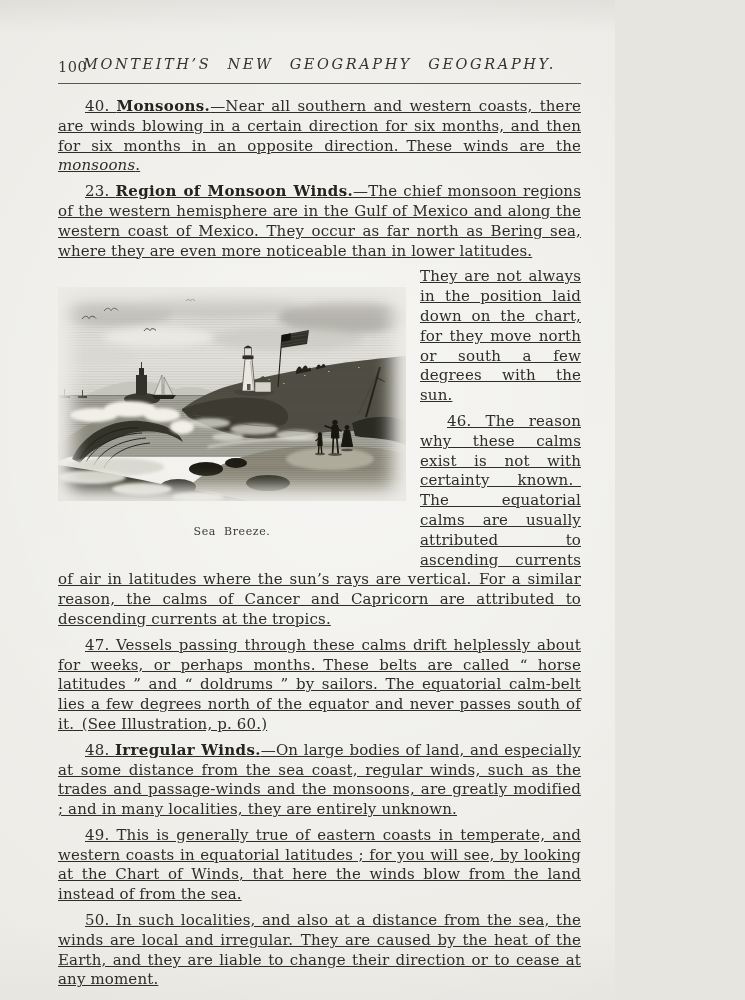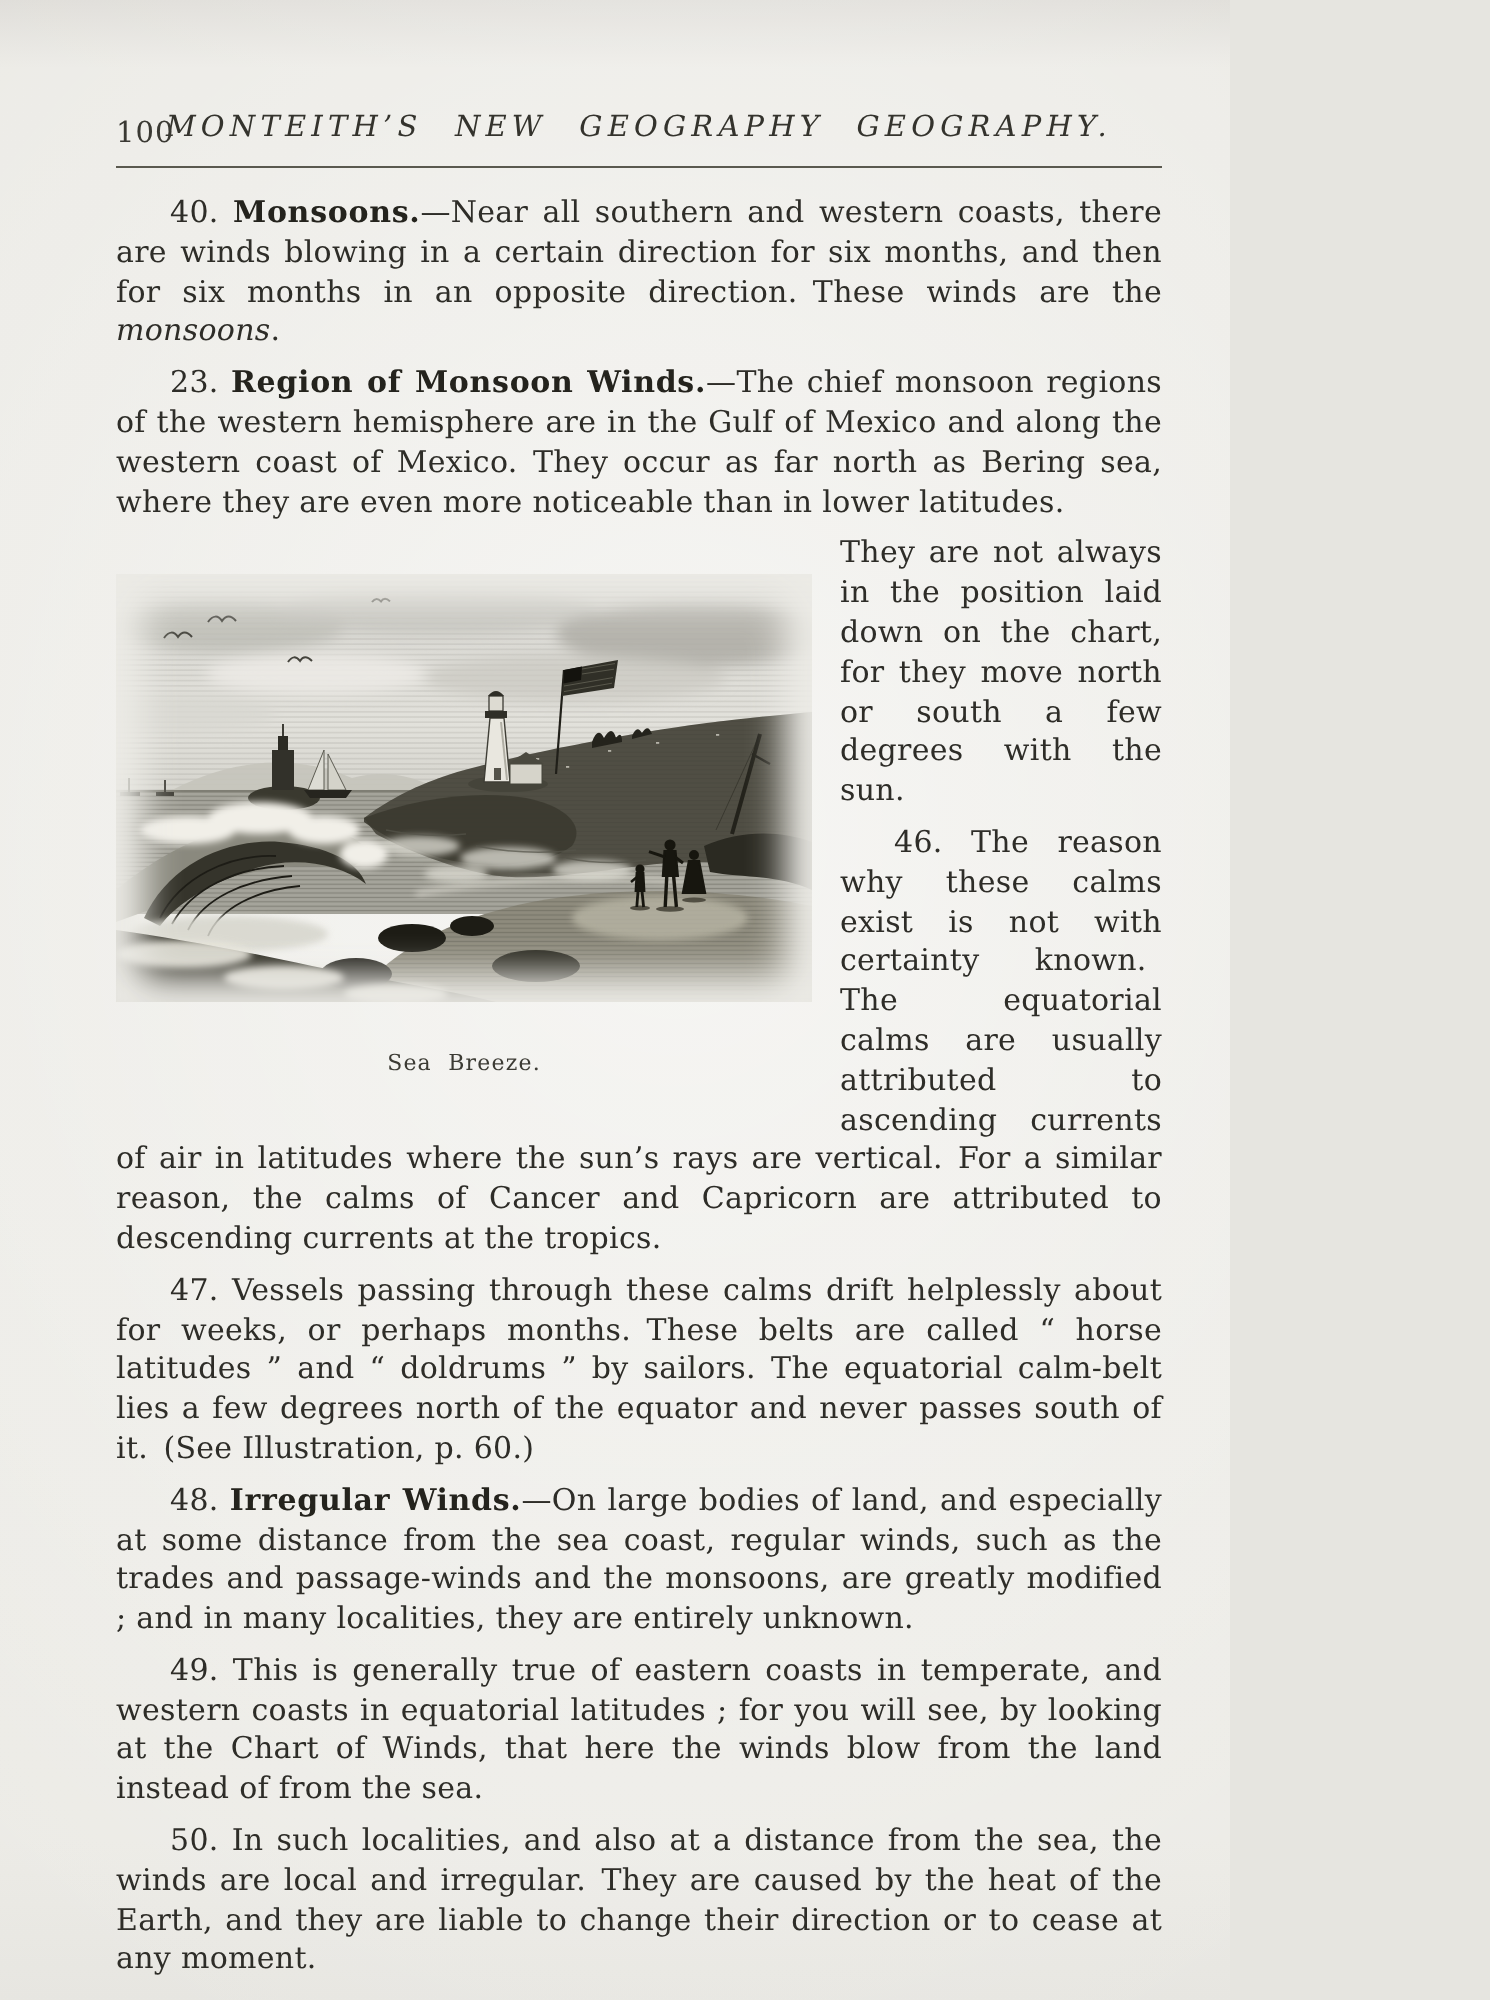--- a/index.html
+++ b/index.html
@@ -19,21 +19,21 @@
   }
   
   .running-head{position:relative;height:21px;}
   .pagenum{position:absolute;left:0;top:3px;font-size:14.5px;letter-spacing:.5px;color:#3a3933;}
   .running-title{display:block;text-align:center;font-style:italic;font-size:14.5px;
     letter-spacing:2.6px;word-spacing:9px;color:#34332d;white-space:nowrap;}
   .head-rule{border:0;border-top:1.7px solid #5a594f;margin:6px 0 0 0;}
   
   .page-body{margin-top:13px;}
   p.para{margin:0 0 6px 0;text-indent:27px;font-size:15px;line-height:19.8px;
-    text-align:justify;letter-spacing:.15px;}
+    text-align:justify;letter-spacing:.15px;text-decoration:underline;}
   p.noindent{text-indent:0;}
   .seg-b{font-weight:bold;letter-spacing:.35px;color:#24231d;}
   .seg-i{font-style:italic;}
   sup{font-size:9.5px;line-height:0;vertical-align:super;}
   
   figure.illustration{float:left;width:348px;margin:0 14px 2px 0;padding:20px 0 14px 0;}
   .art{position:relative;width:348px;height:214px;}
   .art svg{display:block;}
   .art::after{content:"";position:absolute;inset:0;pointer-events:none;
     box-shadow:inset 0 0 18px 14px #ecebe6;}

